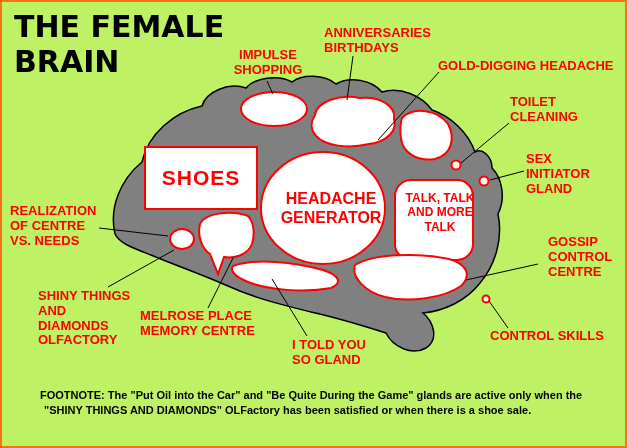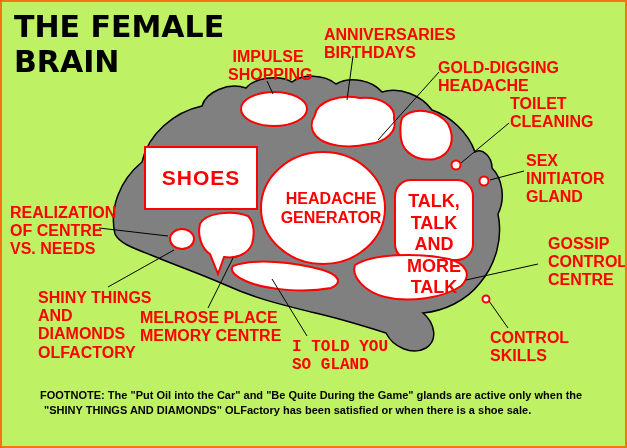--- a/index.html
+++ b/index.html
@@ -8,34 +8,34 @@
     background:#bef264;border:2px solid #f97316;box-sizing:border-box;
     font-family:"Liberation Sans",sans-serif;overflow:hidden;
   }
   .title{
     position:absolute;left:12px;top:8px;color:#000;
     font-family:"DejaVu Sans",sans-serif;font-weight:bold;
     font-size:30px;line-height:1.15;white-space:pre-line;letter-spacing:0px;
   }
   .lbl{
     position:absolute;color:#ff0000;font-weight:bold;
-    font-size:16px;line-height:1.14;white-space:pre-line;
+    font-size:13px;line-height:1.14;white-space:pre-line;
   }
   .center{text-align:center;}
   .region-text{
     position:absolute;color:#ff0000;font-weight:bold;
     white-space:pre-line;text-align:center;
   }
   .shoes-text{
     left:143px;top:145px;width:112px;height:62px;
     display:flex;align-items:center;justify-content:center;
     font-size:21px;letter-spacing:1px;
   }
   .headache-text{left:259px;top:187px;width:124px;font-size:16px;line-height:1.2;padding-left:8px;}
-  .talk-text{left:393px;top:189px;width:78px;font-size:18px;line-height:1.2;}
+  .talk-text{left:393px;top:189px;width:78px;font-size:12px;line-height:1.2;padding-left:6px;}
   .footnote{
     position:absolute;color:#000;font-weight:bold;
     font-size:11px;line-height:1.3;
   }
   svg.brain{position:absolute;left:0;top:0;}
 </style>
 </head>
 <body>
 
 <div class="stage">
@@ -131,21 +131,21 @@
 VS. NEEDS</div>
 
   <div class="lbl" style="left:36px;top:287px;">SHINY THINGS
 AND
 DIAMONDS
 OLFACTORY</div>
 
   <div class="lbl" style="left:138px;top:307px;">MELROSE PLACE
 MEMORY CENTRE</div>
 
-  <div class="lbl" style="left:290px;top:336px;font-family:Liberation Mono, monospace;">I TOLD YOU
+  <div class="lbl" style="left:290px;top:336px;">I TOLD YOU
 SO GLAND</div>
 
   <div class="lbl" style="left:538px;top:233px;margin-left:8px;">GOSSIP
 CONTROL
 CENTRE</div>
 
   <div class="lbl" style="left:488px;top:327px;">CONTROL SKILLS</div>
 
   <div class="region-text shoes-text">SHOES</div>
 

